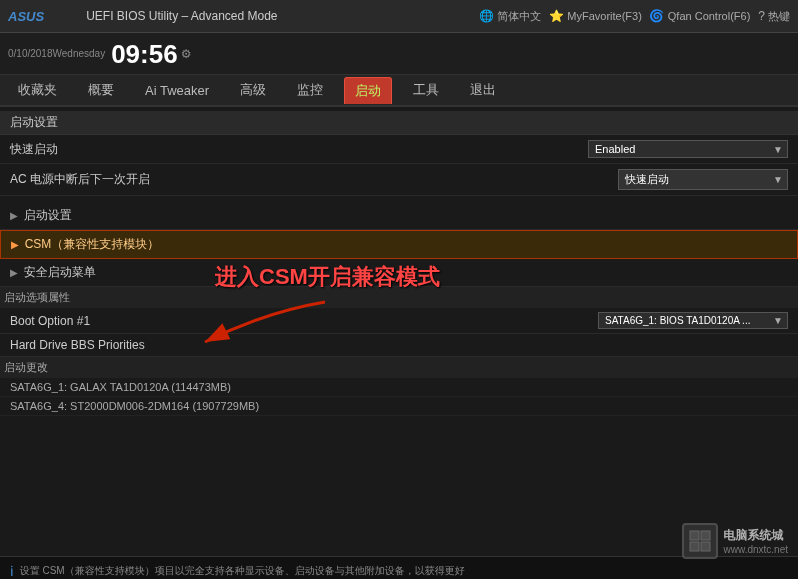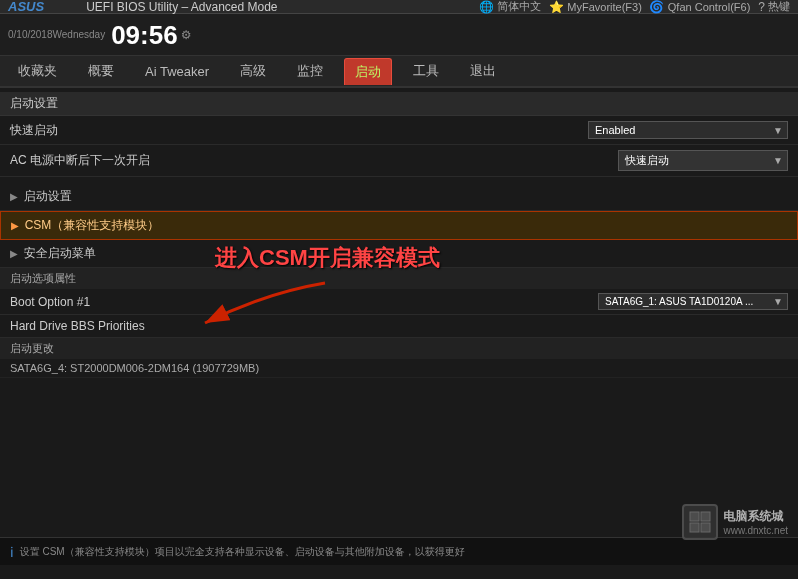--- a/index.html
+++ b/index.html
@@ -11,21 +11,21 @@
       overflow: hidden;
       position: relative;
     }
 
     
     .top-bar {
       background: #2a2a2a;
       display: flex;
       align-items: center;
       padding: 0 8px;
-      height: 14px;
+      height: 33px;
       border-bottom: 1px solid #444;
     }
     .asus-logo {
       color: #4488cc;
       font-weight: bold;
       font-size: 13px;
       margin-right: 10px;
       font-style: italic;
     }
     .bios-title {
@@ -216,21 +216,21 @@
       position: relative;
       display: flex;
       align-items: center;
       min-width: 190px;
     }
 
     
     .sub-section {
       color: #aaa;
       font-size: 11px;
-      padding: 3px 10px;
+      padding: 3px 4px;
       background: #222;
     }
 
     
     .boot-change-item {
       color: #aaa;
       font-size: 11px;
       padding: 3px 10px;
       border-bottom: 1px solid #222;
     }
@@ -405,33 +405,36 @@
     <span class="expand-label">安全启动菜单</span>
   </div>
 
   <div class="sub-section">
     <span>启动选项属性</span>
   </div>
 
   <div class="boot-option-row">
     <span class="boot-label">Boot Option #1</span>
     <div class="boot-value">
-      <span>SATA6G_1: ASUS TA1D0120A ...</span>
+      <span>SATA6G_1: BIOS TA1D0120A ...</span>
       <span class="dropdown-arrow">▼</span>
     </div>
   </div>
 
   <div class="boot-option-row">
     <span class="boot-label">Hard Drive BBS Priorities</span>
   </div>
 
   <div class="sub-section">
     <span>启动更改</span>
   </div>
 
+  <div class="boot-change-item">
+    <span>SATA6G_1: GALAX TA1D0120A (114473MB)</span>
+  </div>
   <div class="boot-change-item">
     <span>SATA6G_4: ST2000DM006-2DM164 (1907729MB)</span>
   </div>
 
   <div class="bottom-info">
     <span class="info-icon">ℹ</span>
     <span>设置 CSM（兼容性支持模块）项目以完全支持各种显示设备、启动设备与其他附加设备，以获得更好</span>
   </div>
 
   <div class="annotation-overlay">

